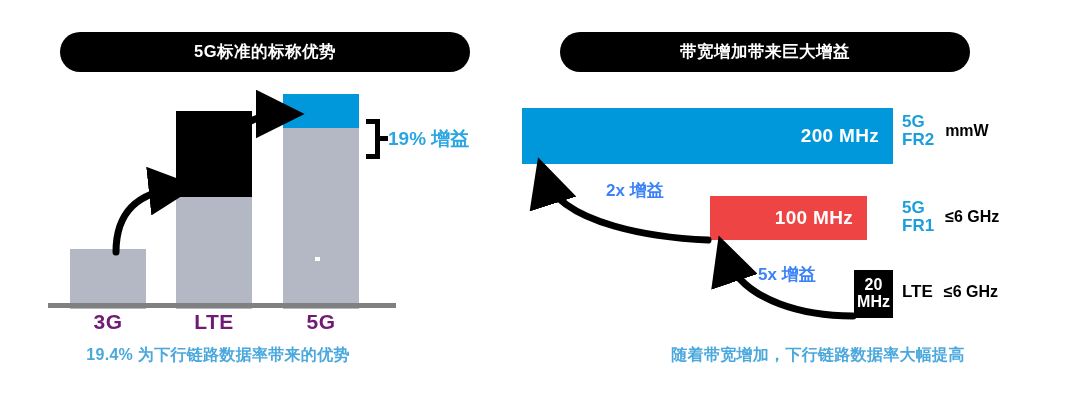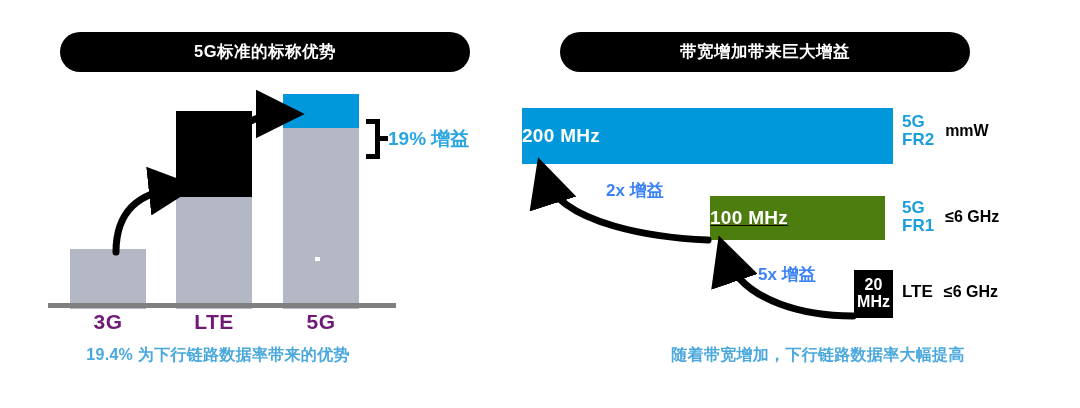--- a/index.html
+++ b/index.html
@@ -137,38 +137,37 @@
     position: absolute;
     left: 0;
     top: 0;
     width: 560px;
     height: 408px;
   }
   .bw-bar {
     position: absolute;
     display: flex;
     align-items: center;
-    justify-content: flex-start;
+    justify-content: flex-end;
   }
   .bw-value {
     color: #ffffff;
     font-size: 19px;
     font-weight: 700;
     padding-right: 14px;
     white-space: nowrap;
     letter-spacing: 0.3px;
   }
   #bw-bar-fr2 {
     left: 2px; top: 108px; width: 371px; height: 56px;
     background: #0098da;
   }
   #bw-bar-fr1 {
-    left: 190px; top: 196px; width: 175px; height: 44px;
-    background: #4d7c0f;
-    text-decoration: underline;
+    left: 190px; top: 196px; width: 157px; height: 44px;
+    background: #ef4444;
   }
   #bw-bar-lte {
     left: 334px; top: 270px; width: 39px; height: 48px;
     background: #000000;
     flex-direction: column;
     justify-content: center;
     align-items: center;
   }
   #bw-bar-lte .bw-value-stacked {
     color: #ffffff;

